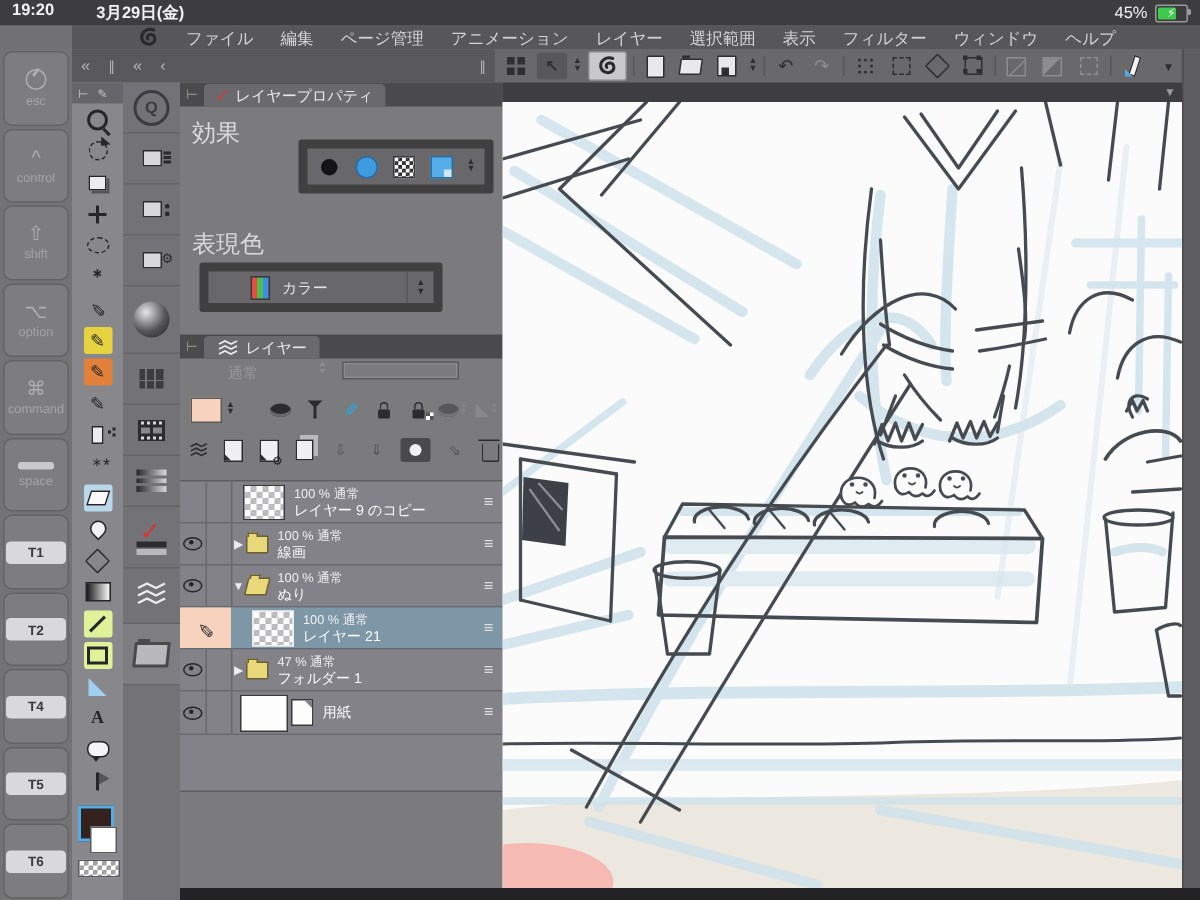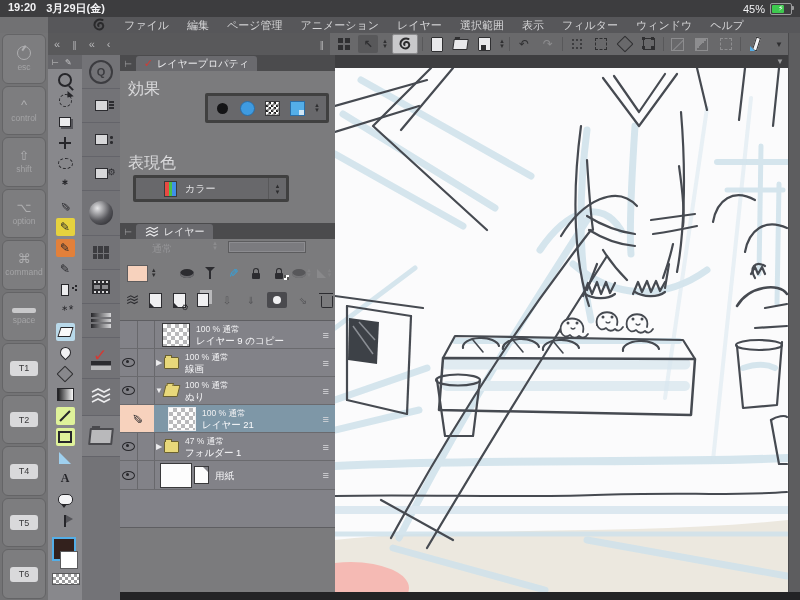--- a/index.html
+++ b/index.html
@@ -3,43 +3,43 @@
 <meta charset="utf-8">
 <style>
   html,body{margin:0;padding:0;}
   body{width:800px;height:600px;overflow:hidden;background:#7b7b7d;
        font-family:"Liberation Sans","DejaVu Sans",sans-serif;
        -webkit-font-smoothing:antialiased;position:relative;}
   .abs{position:absolute;}
   
   #status-bar{left:0;top:0;width:800px;height:17px;background:#3d3d3f;color:#f2f2f4;
     font-size:11px;font-weight:bold;display:flex;align-items:center;}
-  #status-left{margin-left:8px;display:flex;gap:10px;}
+  #status-left{margin-left:8px;display:flex;gap:28px;}
   #status-right{margin-left:auto;margin-right:8px;display:flex;align-items:center;gap:5px;font-weight:normal;}
   .battery{width:20px;height:10px;border:1px solid #9a9a9c;border-radius:2px;position:relative;background:#3d3d3f;}
   .battery::before{content:"";position:absolute;left:1px;top:1px;bottom:1px;width:60%;background:#3ec94f;border-radius:1px;}
   .battery::after{content:"";position:absolute;right:-3px;top:2px;width:2px;height:4px;background:#9a9a9c;border-radius:0 1px 1px 0;}
   .bolt{position:absolute;left:7px;top:0;font-size:8px;color:#fff;z-index:2;}
   
   #menu-corner{left:0;top:17px;width:48px;height:16px;background:#717173;}
   #menu-bar{left:48px;top:17px;width:752px;height:16px;background:#57575a;display:flex;align-items:center;
     color:#d4d4d6;font-size:11px;gap:18px;}
   #menu-bar .logo{margin-left:44px;width:14px;height:14px;}
   .menu-item{cursor:default;white-space:nowrap;}
   
   #modifier-sidebar{left:0;top:33px;width:48px;height:567px;background:#737375;display:flex;flex-direction:column;}
   .mod-key{flex:1;margin:1px 2px;background:#7d7d7f;border:1px solid #646466;border-radius:6px;
     display:flex;flex-direction:column;align-items:center;justify-content:center;gap:2px;color:#a4a4a6;}
   .mod-key .klabel{font-size:8.5px;}
   .mod-key .kicon{font-size:13px;line-height:13px;color:#aeaeb0;}
   .esc-dial{width:12px;height:12px;border:1.5px solid #aeaeb0;border-radius:50%;position:relative;}
   .esc-dial::after{content:"";position:absolute;left:5px;top:-2px;width:1.5px;height:6px;background:#aeaeb0;transform:rotate(35deg);}
   .space-bar-icon{width:24px;height:5px;background:#c9c9cb;border-radius:2px;}
-  .tkey-chip{width:28px;height:15px;background:#d9d9db;border-radius:3px;color:#3a3a3c;
-    font-size:9px;font-weight:normal;display:flex;align-items:center;justify-content:center;}
+  .tkey-chip{width:40px;height:15px;background:#d9d9db;border-radius:3px;color:#3a3a3c;
+    font-size:9px;font-weight:bold;display:flex;align-items:center;justify-content:center;}
   
   #dock-header{left:48px;top:33px;width:282px;height:22px;background:#59595b;display:flex;align-items:center;color:#b8b8ba;font-size:11px;}
   #dock-header span{margin:0 6px;}
   .g-chevl::before{content:"«";}
   .g-chevl1::before{content:"‹";}
   .g-pipes::before{content:"∥";font-size:9px;}
   
   #command-bar{left:330px;top:33px;width:470px;height:22px;background:#69696b;display:flex;align-items:center;gap:4px;padding-left:4px;box-sizing:border-box;}
   .cbtn{width:20px;height:18px;display:flex;align-items:center;justify-content:center;color:#2f2f31;font-size:12px;border-radius:2px;flex:0 0 auto;}
   .cbtn.pressed{background:#58585a;}
@@ -133,21 +133,21 @@
   .p-bigfolder{width:20px;height:13px;border:2px solid #4a4a4e;border-radius:1px;position:relative;background:#b9b9bb;transform:skewX(-6deg);}
   .p-bigfolder::before{content:"";position:absolute;top:-4px;left:0;width:8px;height:2px;background:#4a4a4e;}
   
   .zz{display:block;}
   
   #panels{left:120px;top:55px;width:215px;height:538px;background:#7b7b7d;}
   .panel-header{position:absolute;left:0;width:215px;height:16px;background:#4b4b4d;display:flex;align-items:flex-end;}
   .ph-grip{color:#9a9a9c;font-size:9px;margin:0 4px 2px 4px;}
   .ph-tab{background:#6a6a6e;border-radius:3px 3px 0 0;height:15px;display:flex;align-items:center;gap:4px;padding:0 8px;color:#e8e8ea;font-size:10px;}
   .label{color:#dadadc;font-size:16px;}
-  .inset{background:#68686b;border:3px solid #404040;border-radius:2px;}
+  .inset{background:#68686b;border:6px solid #404040;border-radius:2px;}
   
   #effects-row{position:absolute;right:6px;top:38px;display:flex;align-items:center;gap:9px;padding:4px 6px;}
   .fx{width:16px;height:16px;display:flex;align-items:center;justify-content:center;}
   .fx-dot{width:11px;height:11px;border-radius:50%;background:#141416;}
   .fx-blue-dot{width:13px;height:13px;border-radius:50%;background:#3f9be0;border:1px solid #2a6da6;}
   .fx-tone{width:13px;height:13px;border:1px solid #3a3a3c;
     background-image:linear-gradient(45deg,#222 25%,transparent 25%,transparent 75%,#222 75%),linear-gradient(45deg,#222 25%,transparent 25%,transparent 75%,#222 75%);
     background-size:5px 5px;background-position:0 0,2.5px 2.5px;background-color:#fff;}
   .fx-lc{width:13px;height:13px;background:#54aee8;border:1px solid #2a6da6;position:relative;}
   .fx-lc::after{content:"";position:absolute;right:0;bottom:0;width:5px;height:5px;background:#cfe6f6;}

